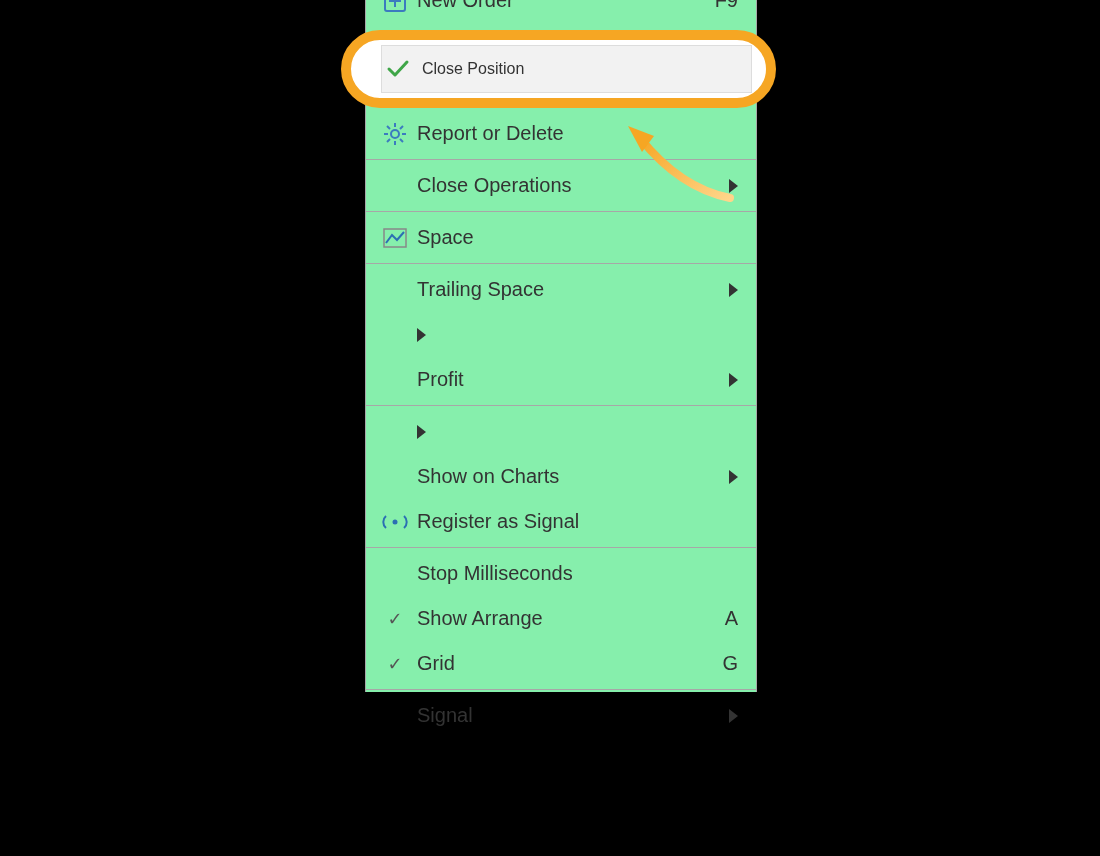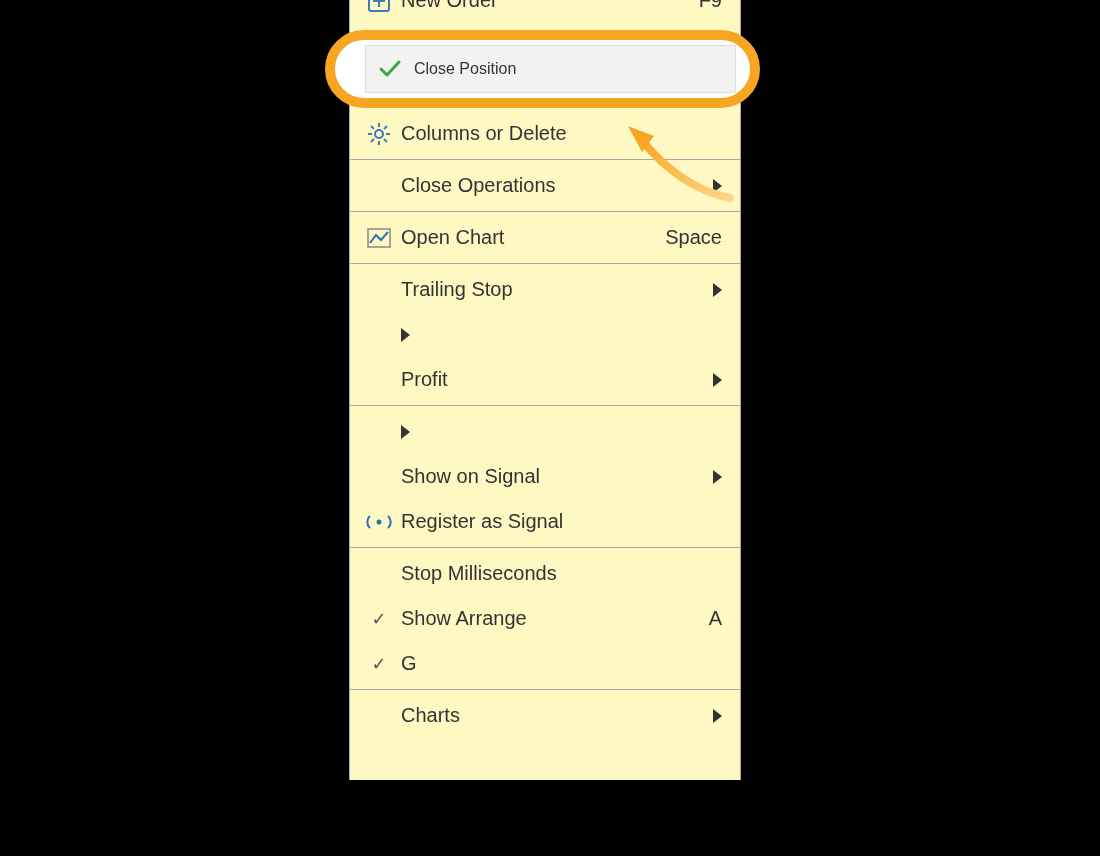--- a/index.html
+++ b/index.html
@@ -1,26 +1,26 @@
 <!DOCTYPE html>
 <html><head>
 <meta charset="utf-8">
 <style>
   html,body{margin:0;padding:0;width:1100px;height:856px;background:#000;font-family:"Segoe UI",Arial,sans-serif;overflow:hidden}
-  .menu{position:absolute;left:349px;top:0;width:392px;height:780px;background:#fef9c3;border-left:1px solid #a7a7a7;border-right:1px solid #a7a7a7;box-sizing:border-box}
+  .menu{position:absolute;left:365px;top:0;width:392px;height:692px;background:#86efac;border-left:1px solid #a7a7a7;border-right:1px solid #a7a7a7;box-sizing:border-box}
   .item{display:flex;align-items:center;height:45px;padding:0 18px 0 15px;font-size:20px;color:#333;position:relative}
   .ic{width:28px;height:28px;margin-right:8px;flex:0 0 28px;display:flex;align-items:center;justify-content:center}
   .lbl{flex:1 1 auto}
   .sc{flex:0 0 auto;color:#333;font-size:20px}
   .arr{flex:0 0 auto;width:0;height:0;border-top:7px solid transparent;border-bottom:7px solid transparent;border-left:9px solid #333}
   .sep{height:0;border-top:1px solid #a7a7a7;margin:3px 0 3px 0}
   .chk{color:#555;font-size:18px}
   
   .bubble{position:absolute;left:-25px;right:-20px;top:30px;height:78px;background:#fff;border:10px solid #f6a623;border-radius:40px;box-sizing:border-box;z-index:5;display:flex;align-items:center}
-  .bubble-inner{display:flex;align-items:center;height:48px;width:100%;background:#f2f2f2;border:1px solid #ddd;margin:0 14px 0 30px;padding:0 10px 0 10px;box-sizing:border-box}
+  .bubble-inner{display:flex;align-items:center;height:48px;width:100%;background:#f2f2f2;border:1px solid #ddd;margin:0 14px 0 30px;padding:0 10px 0 2px;box-sizing:border-box}
   .bubble-inner .ic{margin-right:10px}
   
   .pointer{position:absolute;left:620px;top:118px;width:120px;height:90px;z-index:4}
   
   svg{display:block}
 </style>
 </head>
 <body>
 
 <div class="menu">
@@ -59,71 +59,70 @@
             <line x1="12" y1="19" x2="12" y2="23"></line>
             <line x1="1" y1="12" x2="5" y2="12"></line>
             <line x1="19" y1="12" x2="23" y2="12"></line>
             <line x1="4" y1="4" x2="7" y2="7"></line>
             <line x1="17" y1="17" x2="20" y2="20"></line>
             <line x1="20" y1="4" x2="17" y2="7"></line>
             <line x1="7" y1="17" x2="4" y2="20"></line>
           </g>
         </svg>
     </span>
-    <span class="lbl">Columns or Delete</span>
+    <span class="lbl">Report or Delete</span>
   </div>
 
   <div class="sep"></div>
 
   <div class="item">
     <span class="ic"></span>
     <span class="lbl">Close Operations</span>
     <span class="arr"></span>
   </div>
 
   <div class="sep"></div>
 
 
   <div class="item">
     <span class="ic">
       <svg width="24" height="20">
           <rect x="1" y="1" width="22" height="18" fill="none" stroke="#888" stroke-width="1.5"></rect>
           <polyline points="3,15 9,7 14,12 21,4" fill="none" stroke="#2b6fb3" stroke-width="2"></polyline>
         </svg>
     </span>
-    <span class="lbl">Open Chart</span>
     <span class="sc">Space</span>
   </div>
 
   <div class="sep"></div>
 
   <div class="item">
     <span class="ic"></span>
-    <span class="lbl">Trailing Stop</span>
+    <span class="lbl">Trailing Space</span>
     <span class="arr"></span>
   </div>
   <div class="item">
     <span class="ic"></span>
     <span class="arr"></span>
   </div>
   <div class="item">
     <span class="ic"></span>
     <span class="lbl">Profit</span>
     <span class="arr"></span>
   </div>
 
   <div class="sep"></div>
 
   <div class="item">
     <span class="ic"></span>
     <span class="arr"></span>
   </div>
   <div class="item">
     <span class="ic"></span>
-    <span class="lbl">Show on Signal</span>
+    <span class="lbl">Show on Charts</span>
     <span class="arr"></span>
   </div>
   <div class="item">
     <span class="ic">
       <svg width="26" height="18">
           <g stroke="#2b6fb3" stroke-width="2" fill="none">
             <path d="M4 3 A 8 8 0 0 0 4 15"></path>
             <path d="M22 3 A 8 8 0 0 1 22 15"></path>
           </g>
           <circle cx="13" cy="9" r="2.5" fill="#2b6fb3"></circle>
@@ -138,28 +137,29 @@
     <span class="ic"></span>
     <span class="lbl">Stop Milliseconds</span>
   </div>
   <div class="item">
     <span class="ic chk">✓</span>
     <span class="lbl">Show Arrange</span>
     <span class="sc">A</span>
   </div>
   <div class="item">
     <span class="ic chk">✓</span>
+    <span class="lbl">Grid</span>
     <span class="sc">G</span>
   </div>
 
   <div class="sep"></div>
 
   <div class="item">
     <span class="ic"></span>
-    <span class="lbl">Charts</span>
+    <span class="lbl">Signal</span>
     <span class="arr"></span>
   </div>
 
 </div>
 
 <svg class="pointer" width="120" height="90">
   <defs>
     <linearGradient id="g1" x1="0" y1="0" x2="1" y2="1">
       <stop offset="0" stop-color="#f6a623"></stop>
       <stop offset="1" stop-color="#ffd58a"></stop>

